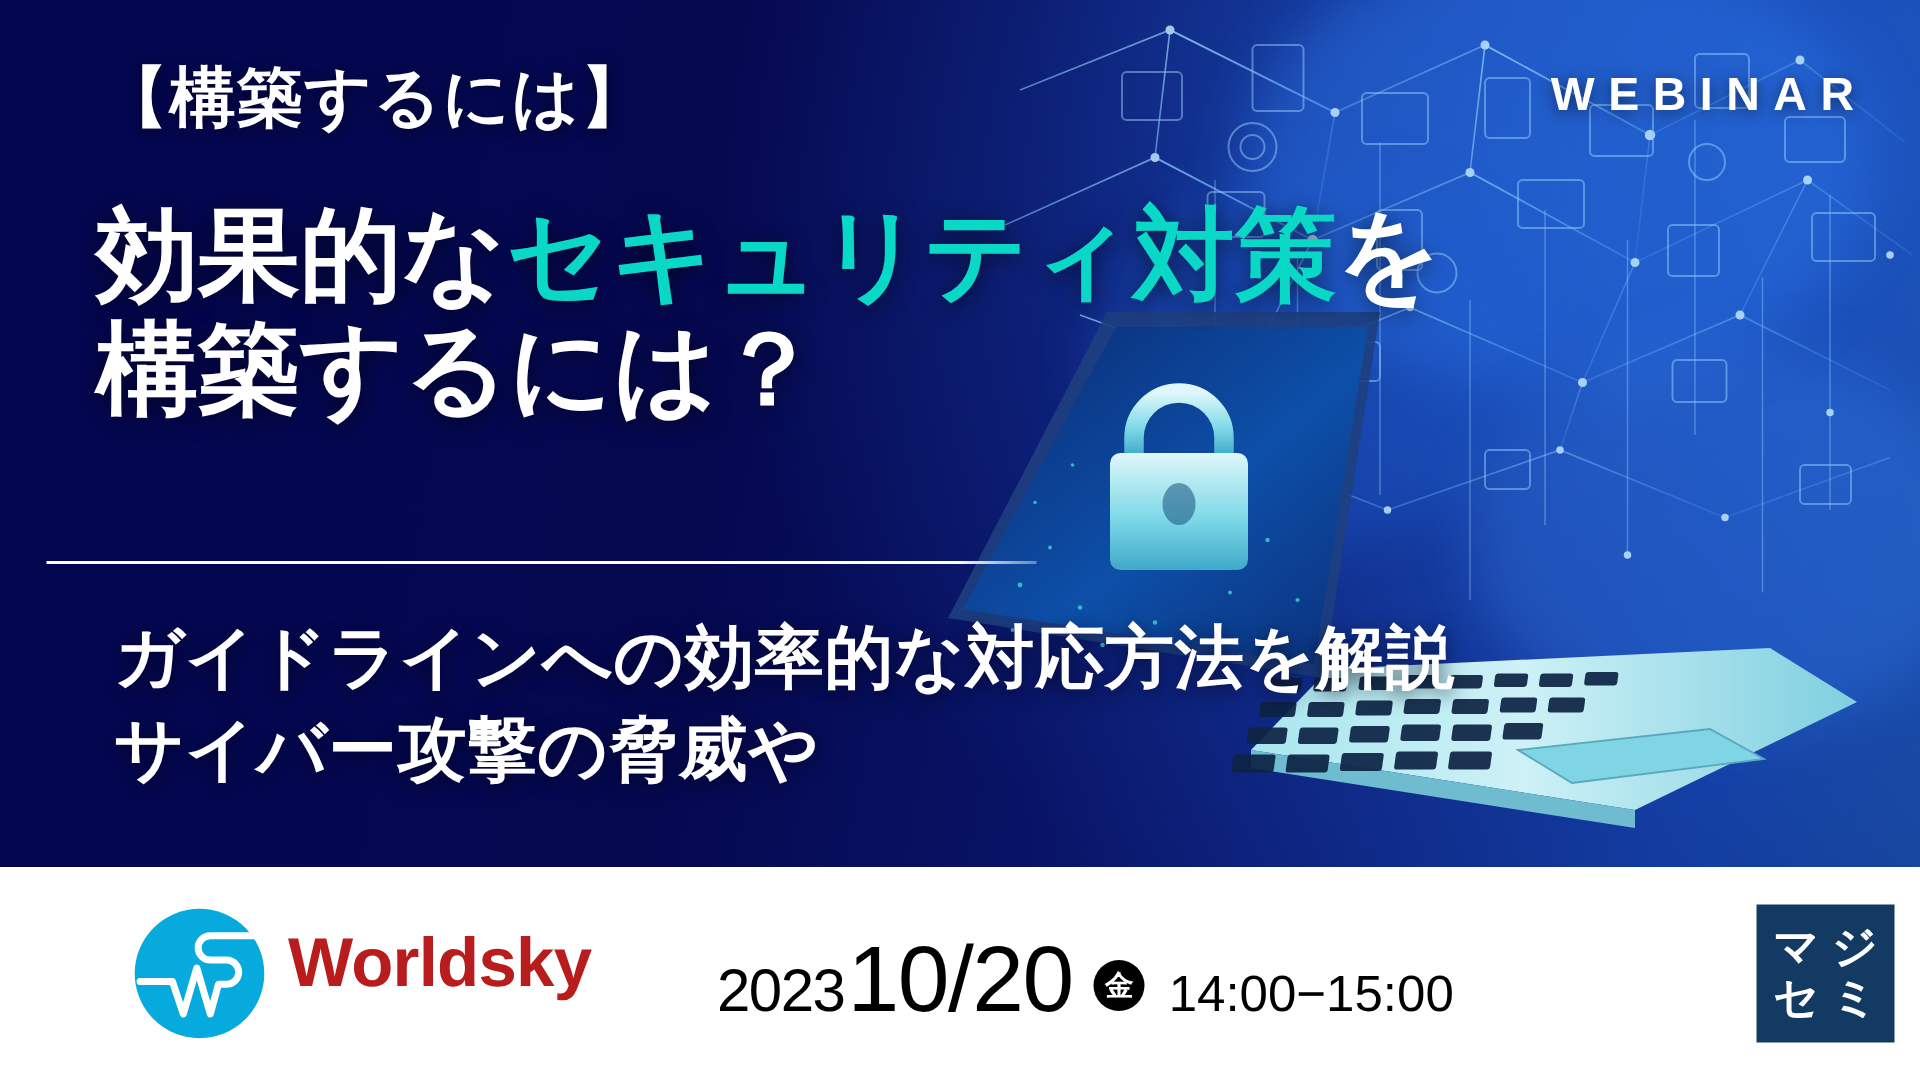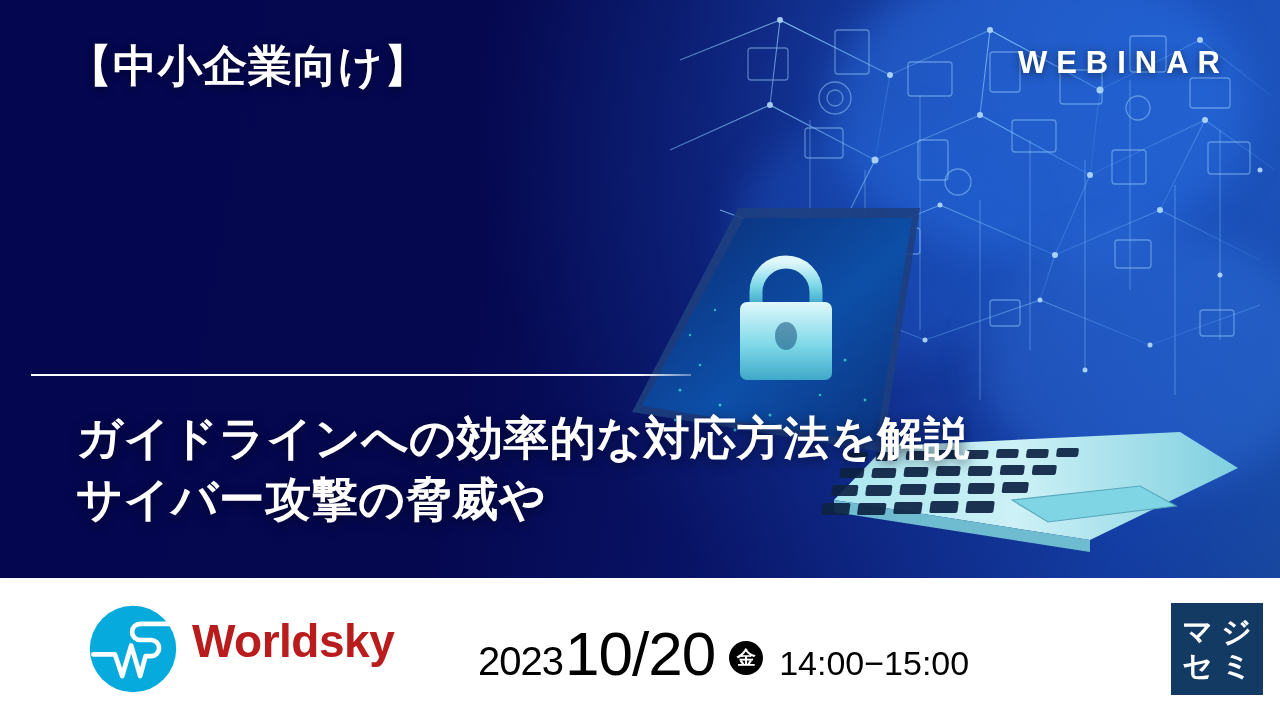--- a/index.html
+++ b/index.html
@@ -54,21 +54,21 @@
   }
   .subtitle{
     position:absolute;left:76px;top:408px;width:1100px;
     font-size:46px;font-weight:700;color:#ffffff;
     line-height:1.33;letter-spacing:.5px;
     text-shadow:0 3px 12px rgba(0,0,20,.6);
   }
 
   
   .webinar{
-    position:absolute;right:51px;top:47px;
+    position:absolute;right:35px;top:47px;
     font-size:31px;font-weight:700;color:#ffffff;
     letter-spacing:9px;line-height:1;
     text-shadow:0 2px 10px rgba(0,0,0,.5);
   }
 
   
   .footer{
     position:absolute;left:0;top:578px;width:1280px;height:142px;
     background:#ffffff;
   }
@@ -266,22 +266,26 @@
           <rect x="370" y="250" width="28" height="12" rx="2" transform="skewX(-8)"></rect>
           <rect x="406" y="250" width="28" height="12" rx="2" transform="skewX(-8)"></rect>
         </g>
       </g>
 
       <path d="M392 300 L520 286 L556 306 L428 322 Z" fill="#7fd5e4" stroke="#5aa8bd" stroke-width="1.2"></path>
     </svg>
 
     <div class="webinar">WEBINAR</div>
 
-    <div class="kicker">【中小企業向け】</div>
-
+    <div class="kicker">【構築するには】</div>
+
+    <div class="headline">
+      <span>効果的な</span><span class="hl-cyan">セキュリティ対策</span><span>を</span><br>
+      <span>構築するには？</span>
+    </div>
 
     <div class="rule"></div>
 
     <div class="subtitle">
       <div>ガイドラインへの効率的な対応方法を解説</div>
       <div>サイバー攻撃の脅威や</div>
     </div>
   </div>
 
   <div class="footer">

